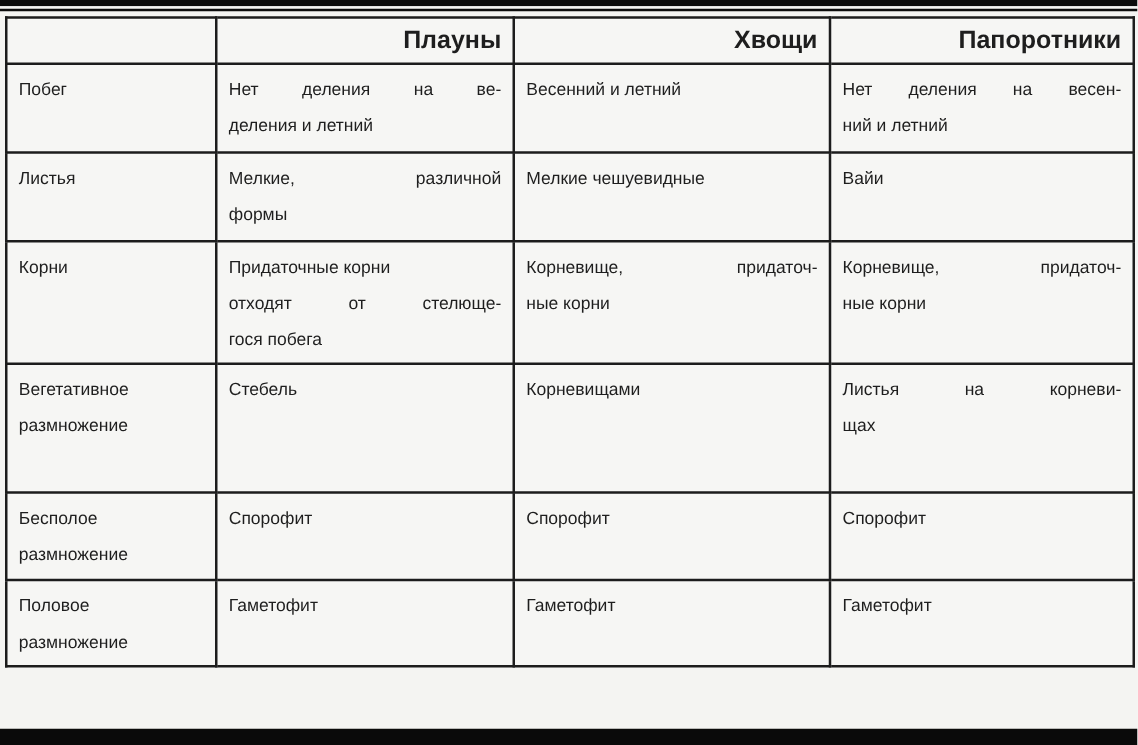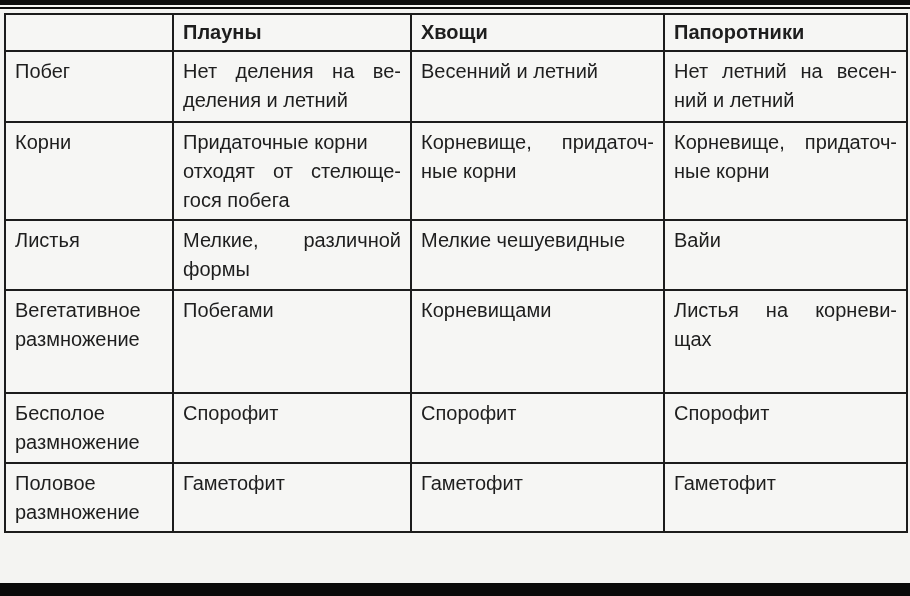--- a/index.html
+++ b/index.html
@@ -25,27 +25,27 @@
   }
   table.cmp col:nth-child(1) { width: 168px; }
   table.cmp col:nth-child(2) { width: 238px; }
   table.cmp col:nth-child(3) { width: 253px; }
   table.cmp col:nth-child(4) { width: 243px; }
 
   table.cmp th, table.cmp td {
     border: 2px solid #1c1c1c;
     vertical-align: top;
     padding: 5px 9px 4px 9px;
-    font-size: 20px;
+    font-size: 14px;
     line-height: 29px;
     overflow: hidden;
   }
   table.cmp thead th {
     font-weight: bold;
-    text-align: left;
+    text-align: right;
     font-size: 20px;
     padding-top: 3px;
     padding-bottom: 3px;
     height: 29px;
   }
   tbody tr:nth-child(1) { height: 71px; }
   tbody tr:nth-child(2) { height: 71px; }
   tbody tr:nth-child(3) { height: 70px; }
   tbody tr:nth-child(4) { height: 103px; }
   tbody tr:nth-child(5) { height: 70px; }
@@ -92,22 +92,37 @@
           <div class="ln">Побег</div>
         </td>
         <td>
           <div class="ln j">Нет деления на ве-</div>
           <div class="ln">деления и летний</div>
         </td>
         <td>
           <div class="ln">Весенний и летний</div>
         </td>
         <td>
-          <div class="ln j">Нет летний на весен-</div>
+          <div class="ln j">Нет деления на весен-</div>
           <div class="ln">ний и летний</div>
+        </td>
+      </tr>
+      <tr>
+        <td>
+          <div class="ln">Листья</div>
+        </td>
+        <td>
+          <div class="ln j">Мелкие, различной</div>
+          <div class="ln">формы</div>
+        </td>
+        <td>
+          <div class="ln">Мелкие чешуевидные</div>
+        </td>
+        <td>
+          <div class="ln">Вайи</div>
         </td>
       </tr>
       <tr>
         <td>
           <div class="ln">Корни</div>
         </td>
         <td>
           <div class="ln">Придаточные корни</div>
           <div class="ln j">отходят от стелюще-</div>
           <div class="ln">гося побега</div>
@@ -116,40 +131,25 @@
           <div class="ln j">Корневище, придаточ-</div>
           <div class="ln">ные корни</div>
         </td>
         <td>
           <div class="ln j">Корневище, придаточ-</div>
           <div class="ln">ные корни</div>
         </td>
       </tr>
       <tr>
         <td>
-          <div class="ln">Листья</div>
-        </td>
-        <td>
-          <div class="ln j">Мелкие, различной</div>
-          <div class="ln">формы</div>
-        </td>
-        <td>
-          <div class="ln">Мелкие чешуевидные</div>
-        </td>
-        <td>
-          <div class="ln">Вайи</div>
-        </td>
-      </tr>
-      <tr>
-        <td>
           <div class="ln">Вегетативное</div>
           <div class="ln">размножение</div>
         </td>
         <td>
-          <div class="ln">Побегами</div>
+          <div class="ln">Стебель</div>
         </td>
         <td>
           <div class="ln">Корневищами</div>
         </td>
         <td>
           <div class="ln j">Листья на корневи-</div>
           <div class="ln">щах</div>
         </td>
       </tr>
       <tr>

